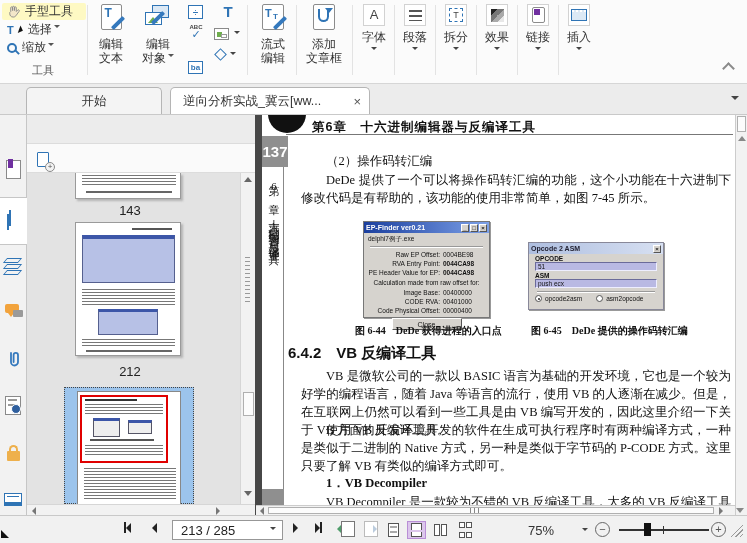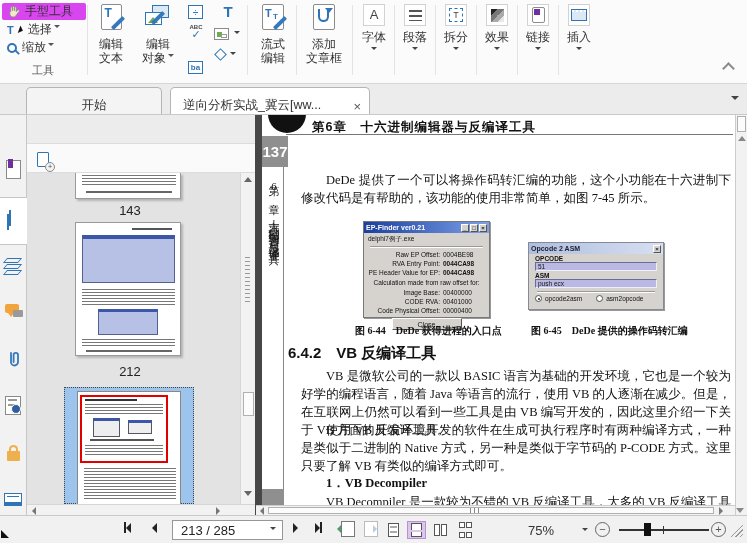--- a/index.html
+++ b/index.html
@@ -3,21 +3,21 @@
 <meta charset="utf-8">
 <style>
   *{box-sizing:border-box;margin:0;padding:0}
   html,body{width:747px;height:543px}
   body{position:relative;overflow:hidden;font-family:"Liberation Sans","DejaVu Sans",sans-serif;font-size:12px;color:#333;background:#fff}
   .a{position:absolute}
   
   #ribbon{left:0;top:0;width:747px;height:84px;background:#fbfbfb;border-bottom:1px solid #d6d6d6}
   .rsep{top:5px;height:70px;width:1px;background:#e3e3e3}
   .trow{height:17px;display:flex;align-items:center;gap:5px;padding:0 5px;font-size:12px;color:#333;white-space:nowrap}
-  .hl{background:#d946ef;border-radius:2px}
+  .hl{background:#fef9c3;border-radius:2px}
   .glabel{font-size:11px;color:#5a5a5a;text-align:center}
   .bigbtn{display:flex;flex-direction:column;align-items:center;font-size:12px;line-height:14px;color:#333;text-align:center}
   .bigbtn .ic{height:30px;display:flex;align-items:flex-start;justify-content:center;margin-bottom:3px}
   .car::after{content:"";display:inline-block;width:0;height:0;border:3px solid transparent;border-top-color:#555;margin-left:2px;vertical-align:2px}
   .cdown{width:0;height:0;border:4px solid transparent;border-top-color:#444}
   .cdown.s{border-width:3px}
   .chev{width:9px;height:9px;border-top:2px solid #8a8a8a;border-left:2px solid #8a8a8a;transform:rotate(45deg)}
   .iconbox{width:22px;height:22px;border:1px solid #d2d2d2;background:#fff;display:flex;align-items:center;justify-content:center}
   .pgdoc{border:1.5px solid #8c8c8c;background:#fff;border-radius:2px;position:relative}
   .pen::after{content:"";position:absolute;width:16px;height:4px;background:#3579bd;border-radius:1px;transform:rotate(-45deg);right:-5px;bottom:4px}
@@ -29,21 +29,21 @@
   
   .tri-l{width:0;height:0;border:5px solid transparent;border-right-color:#222;border-left-width:0}
   .tri-r{width:0;height:0;border:5px solid transparent;border-left-color:#222;border-right-width:0}
   .tri-l.s{border-width:4px;border-left-width:0}
   .tri-r.s{border-width:4px;border-right-width:0}
   .tri-u{width:0;height:0;border:4px solid transparent;border-bottom:5px solid #666;border-top-width:0}
   .tri-d{width:0;height:0;border:4px solid transparent;border-top:5px solid #666;border-bottom-width:0}
   .vbar{width:2px;height:11px;background:#222}
   
   #tabbar{left:0;top:84px;width:747px;height:31px;background:#ececec;border-bottom:1px solid #c9c9c9}
-  .tab{height:27px;display:flex;align-items:flex-end;border:1px solid #b5b5b5;border-bottom:none;border-radius:5px 5px 0 0;font-size:12.5px}
+  .tab{height:27px;display:flex;align-items:center;border:1px solid #b5b5b5;border-bottom:none;border-radius:5px 5px 0 0;font-size:12.5px}
   
   #sidebar{left:0;top:115px;width:27px;height:400px;background:#f2f2f2;border-right:1px solid #c6c6c6}
   #pagespanel{left:27px;top:115px;width:228px;height:400px;background:#ececec}
   .lines{background:repeating-linear-gradient(to bottom,#777 0 1px,transparent 1px 3px)}
   .thumb{background:#fff;border:1px solid #9a9a9a;box-shadow:2px 2px 2px #b4b4b4}
   .ptool{width:26px;height:24px;display:flex;align-items:center;justify-content:center;position:relative}
   .pti{width:12px;height:15px;border:1.5px solid #2f74b5;background:#fff;border-radius:1px}
   .bdg{position:absolute;right:1px;bottom:-1px;width:10px;height:10px;border-radius:50%;display:flex;align-items:center;justify-content:center;font-size:8px;line-height:1}
   .bdg.gray{background:#f2f2f2;border:1px solid #8a8a8a;color:#555}
   .bdg.org{background:#f0a63c;border:1px solid #d28a1e;color:#fff;font-weight:bold}
@@ -343,20 +343,21 @@
   <div class="a" style="left:0;top:21px;width:22px;height:370px;border-right:1px solid #888"></div>
   <div class="a" style="left:0;top:21px;width:26px;height:31px;background:#8f8f8f;color:#fff;font-weight:bold;font-size:15px;display:flex;align-items:center;justify-content:center;font-family:'Liberation Sans',sans-serif">137</div>
   <div class="a vtext" style="left:2px;top:62px;height:310px">
     <span>第6章</span><span style="display:inline-block;height:12px"></span><span>十六进制编辑器与反编译工具</span>
   </div>
   <div class="a" style="left:0;top:374px;width:22px;height:17px;background:#8f8f8f"></div>
 
   <div class="a" style="left:50px;top:4px;font-size:12.5px;font-weight:bold;color:#111;font-family:'Liberation Sans',sans-serif;letter-spacing:1px">第6章　十六进制编辑器与反编译工具</div>
   <div class="a" style="left:24px;top:19px;width:447px;height:1px;background:#777"></div>
 
+  <div class="a" style="left:39px;top:38px;width:430px;font-size:12.5px;text-indent:2em">（2）操作码转汇编</div>
   <div class="a para" style="left:39px;top:56px;width:430px">DeDe 提供了一个可以将操作码转汇编的功能，这个小功能在十六进制下修改代码是有帮助的，该功能的使用非常简单，如图 7-45 所示。</div>
 
   <div class="a win" style="left:101px;top:106px;width:127px;height:97px">
     <div class="tb98">
       <span style="flex:1;overflow:hidden;white-space:nowrap">EP-Finder ver0.21</span>
       <span class="tbbtn">_</span>
         <span class="tbbtn">□</span>
         <span class="tbbtn">×</span>
     </div>
     <div style="padding:2px 4px 0 4px">

